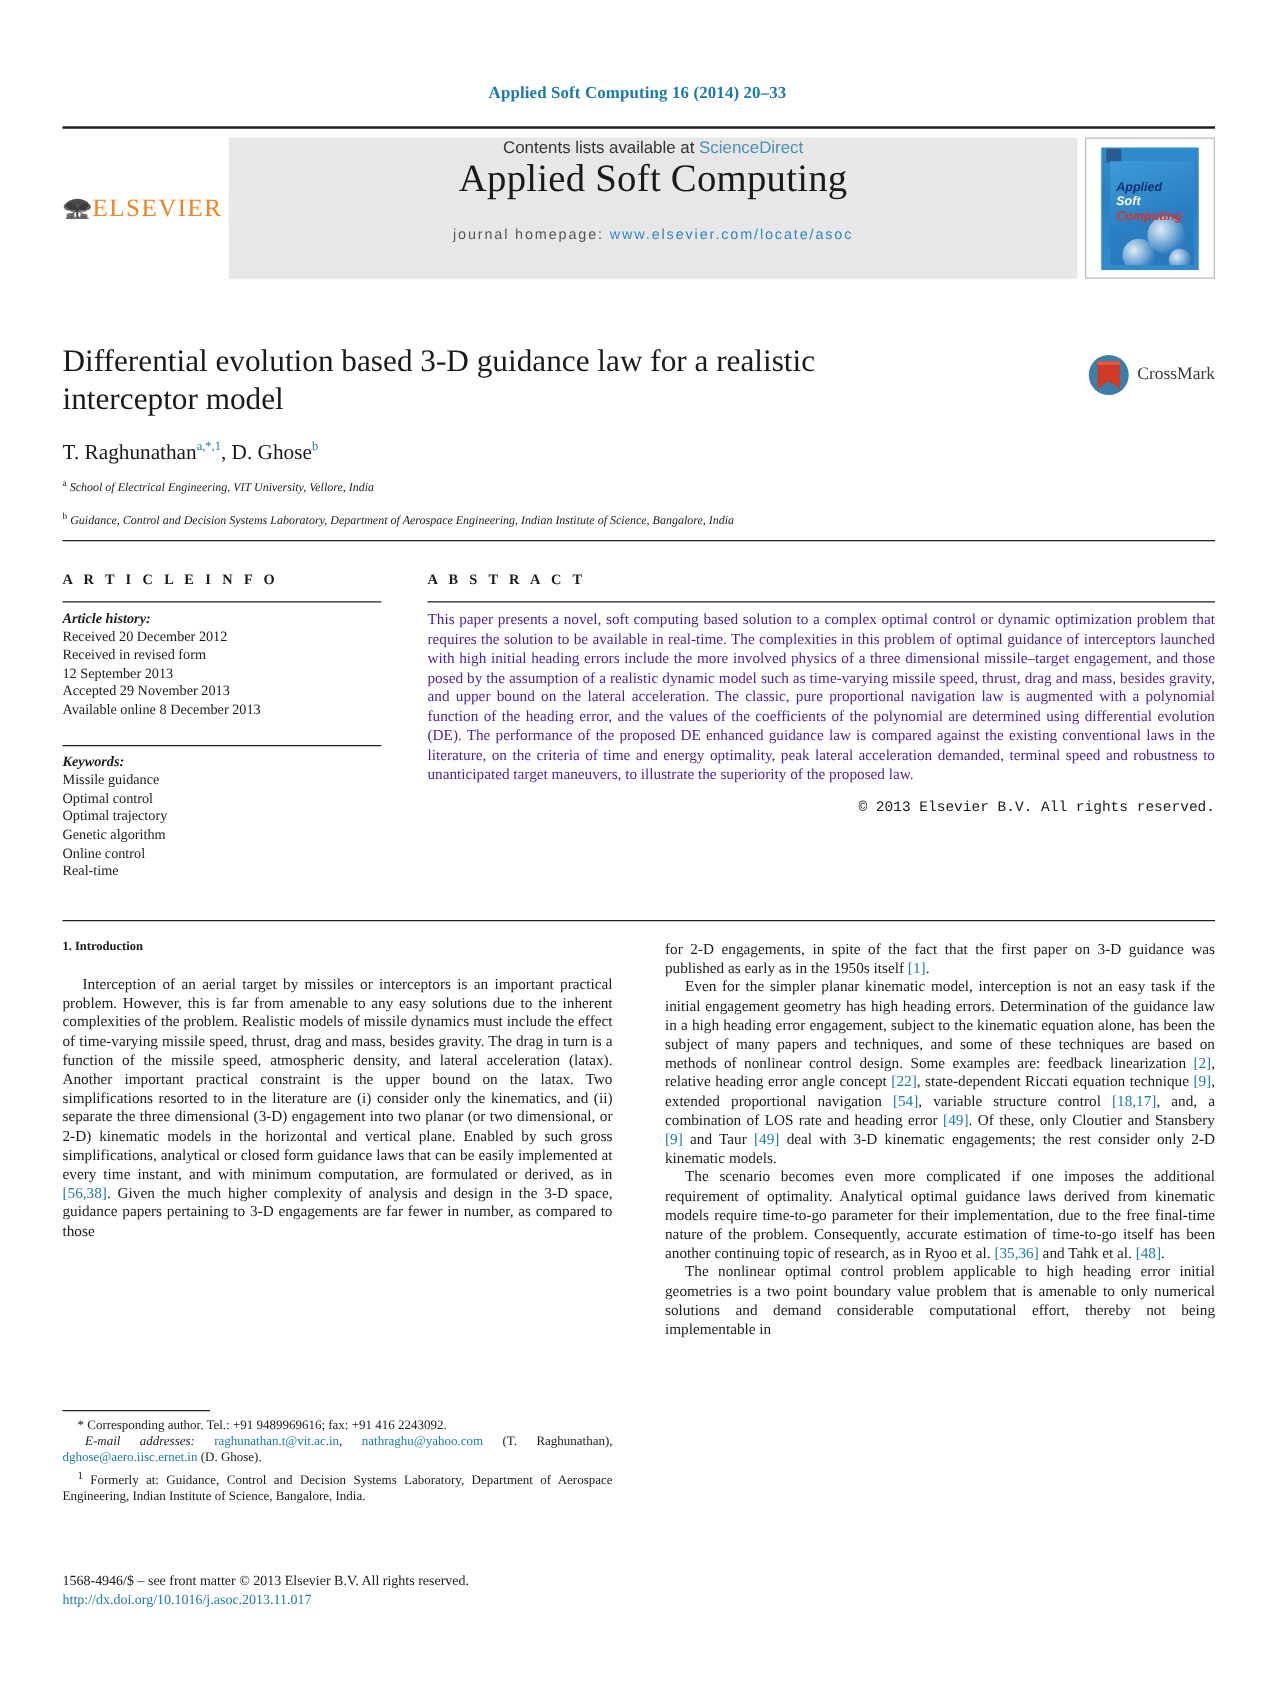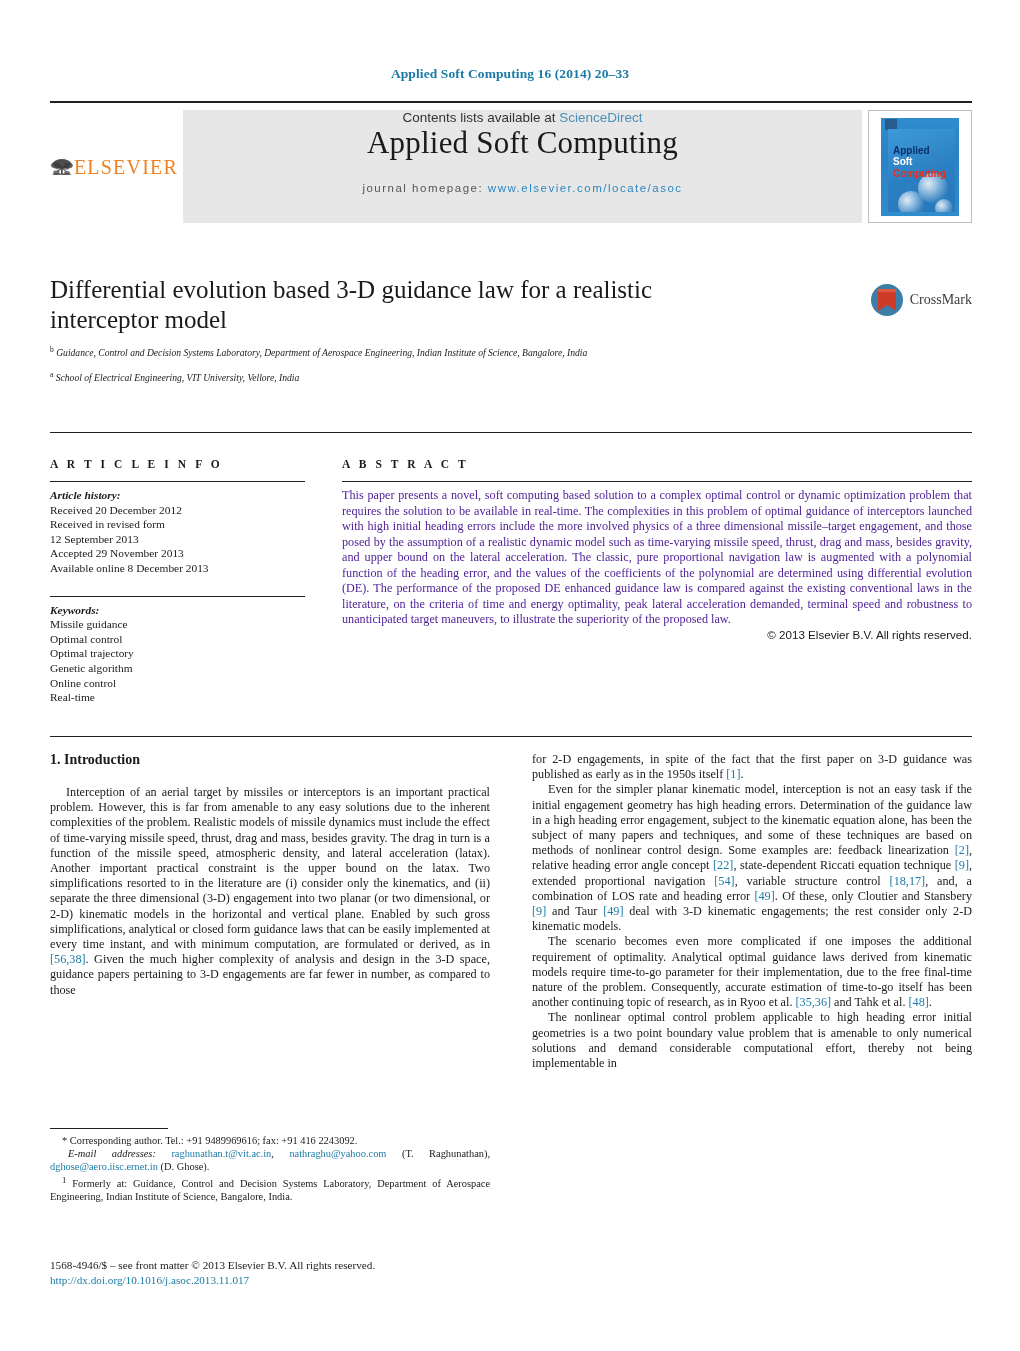--- a/index.html
+++ b/index.html
@@ -119,20 +119,21 @@
     height: 98px;
     position: relative;
     background: linear-gradient(180deg,#2f8ccd 0%, #2a82c5 40%, #2f8ccd 100%);
     overflow: hidden;
   }
   .cover-inner {
     position: absolute;
     left: 7px; top: 11px; right: 4px; bottom: 4px;
     background: linear-gradient(160deg,#3f9ad8 0%, #2a7fc2 55%, #2877ba 100%);
     overflow: hidden;
+    font-style: italic;
   }
   .cover-bubble {
     position: absolute;
     border-radius: 50%;
     background: radial-gradient(circle at 35% 35%, rgba(255,255,255,0.85), rgba(255,255,255,0.06) 70%);
   }
   .cover-b1 { width: 30px; height: 30px; left: 30px; top: 44px; }
   .cover-b2 { width: 26px; height: 26px; left: 10px; top: 62px; }
   .cover-b3 { width: 18px; height: 18px; left: 47px; top: 70px; }
   .cover-tag {
@@ -247,22 +248,23 @@
     display: block;
   }
   .abs-text {
     font-family: "Liberation Serif", serif;
     font-size: 12.2px;
     line-height: 15.5px;
     text-align: justify;
     color: #4c1d95;
   }
   .abs-copy {
+    margin-top: 12px;
     text-align: right;
-    font-family: Liberation Sans, sans-serif;
+    font-family: Liberation Mono, monospace;
     font-size: 11.6px;
     color: #1a1a1a;
   }
 
   
   .body-cols {
     position: absolute;
     left: 50px; top: 752px;
     width: 922px;
     height: 500px;
@@ -270,21 +272,21 @@
   .bcol {
     position: absolute;
     top: 0;
     width: 440px;
   }
   .bcol-left { left: 0; }
   .bcol-right { left: 482px; }
   .sec-title {
     font-family: "Liberation Serif", serif;
     font-weight: bold;
-    font-size: 14px;
+    font-size: 10px;
     color: #1a1a1a;
     margin-bottom: 17px;
   }
   .para {
     font-family: "Liberation Serif", serif;
     font-size: 12.2px;
     line-height: 15.2px;
     text-align: justify;
     color: #1a1a1a;
     text-indent: 16px;
@@ -380,22 +382,23 @@
             </div>
           </div>
         </div>
       </div>
 
     </div>
   </div>
 
   <div class="titleblock">
     <div class="paper-title">Differential evolution based 3-D guidance law for a realistic interceptor model</div>
+    <div class="authors">T. Raghunathan<sup>a,*,1</sup>, D. Ghose<sup>b</sup></div>
+    <div class="affil"><sup>a</sup> <span>School of Electrical Engineering, VIT University, Vellore, India</span></div>
     <div class="affil"><sup>b</sup> <span>Guidance, Control and Decision Systems Laboratory, Department of Aerospace Engineering, Indian Institute of Science, Bangalore, India</span></div>
-    <div class="affil"><sup>a</sup> <span>School of Electrical Engineering, VIT University, Vellore, India</span></div>
 
     <div class="crossmark">
       <svg width="34" height="34" viewBox="0 0 34 34">
         <circle cx="17" cy="17" r="16" fill="#3b7ea8"></circle>
         <path d="M8 6 h18 v22 l-9 -6 -9 6 Z" fill="#cf3b26"></path>
         <path d="M8 6 h18 v3 h-18 Z" fill="#e0583f"></path>
       </svg>
       <span class="crossmark-word">CrossMark</span>
     </div>
   </div>

